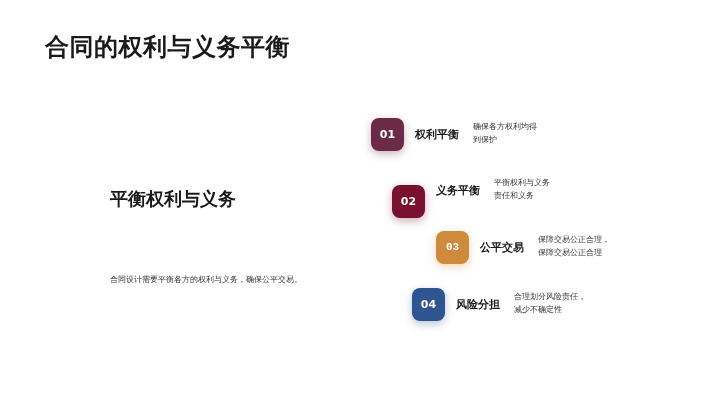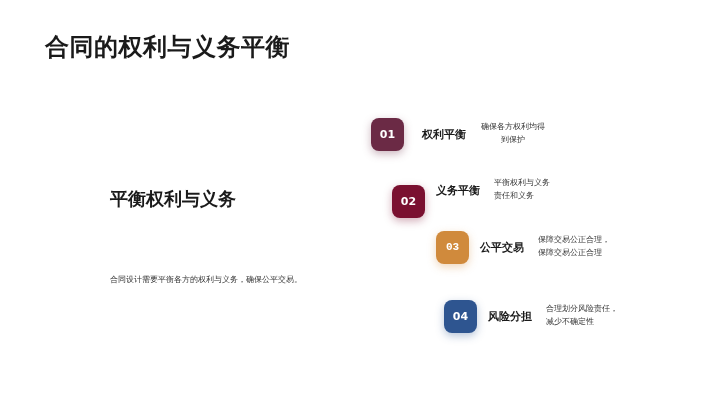--- a/index.html
+++ b/index.html
@@ -24,21 +24,21 @@
   .label { margin-left: 11px; font-size: 11px; font-weight: bold; width: 58px; }
   .text { font-size: 8px; line-height: 13px; color: #333; width: 80px; margin-top: -2px; }
 </style>
 </head>
 <body>
 
 <div class="title">合同的权利与义务平衡</div>
 <div class="subtitle">平衡权利与义务</div>
 <div class="desc">合同设计需要平衡各方的权利与义务，确保公平交易。</div>
 
-<div class="item" style="left:371px; top:117px;text-align:center;">
+<div class="item" style="left:371px; top:117px;">
   <div class="badge" style="background:#6b2a45; box-shadow:0 3px 8px rgba(107,42,69,0.35);">01</div>
   <div class="label">权利平衡</div>
   <div class="text">
     <div>确保各方权利均得</div>
     <div>到保护</div>
   </div>
 </div>
 
 <div class="item" style="left:392px; top:173px;">
   <div class="badge" style="background:#7a1030; box-shadow:0 3px 8px rgba(122,16,48,0.35);margin-top:22px;">02</div>
@@ -51,20 +51,20 @@
 
 <div class="item" style="left:436px; top:230px;font-family:Liberation Mono, monospace;">
   <div class="badge" style="background:#d08a3c; box-shadow:0 3px 8px rgba(208,138,60,0.35);">03</div>
   <div class="label">公平交易</div>
   <div class="text" style="width:85px;">
     <div>保障交易公正合理，</div>
     <div>保障交易公正合理</div>
   </div>
 </div>
 
-<div class="item" style="left:444px; top:287px;margin-top:12px;">
+<div class="item" style="left:412px; top:287px;">
   <div class="badge" style="background:#2e5590; box-shadow:0 3px 8px rgba(46,85,144,0.35);">04</div>
   <div class="label">风险分担</div>
   <div class="text" style="width:85px;">
     <div>合理划分风险责任，</div>
     <div>减少不确定性</div>
   </div>
 </div>
 
 </body></html>

